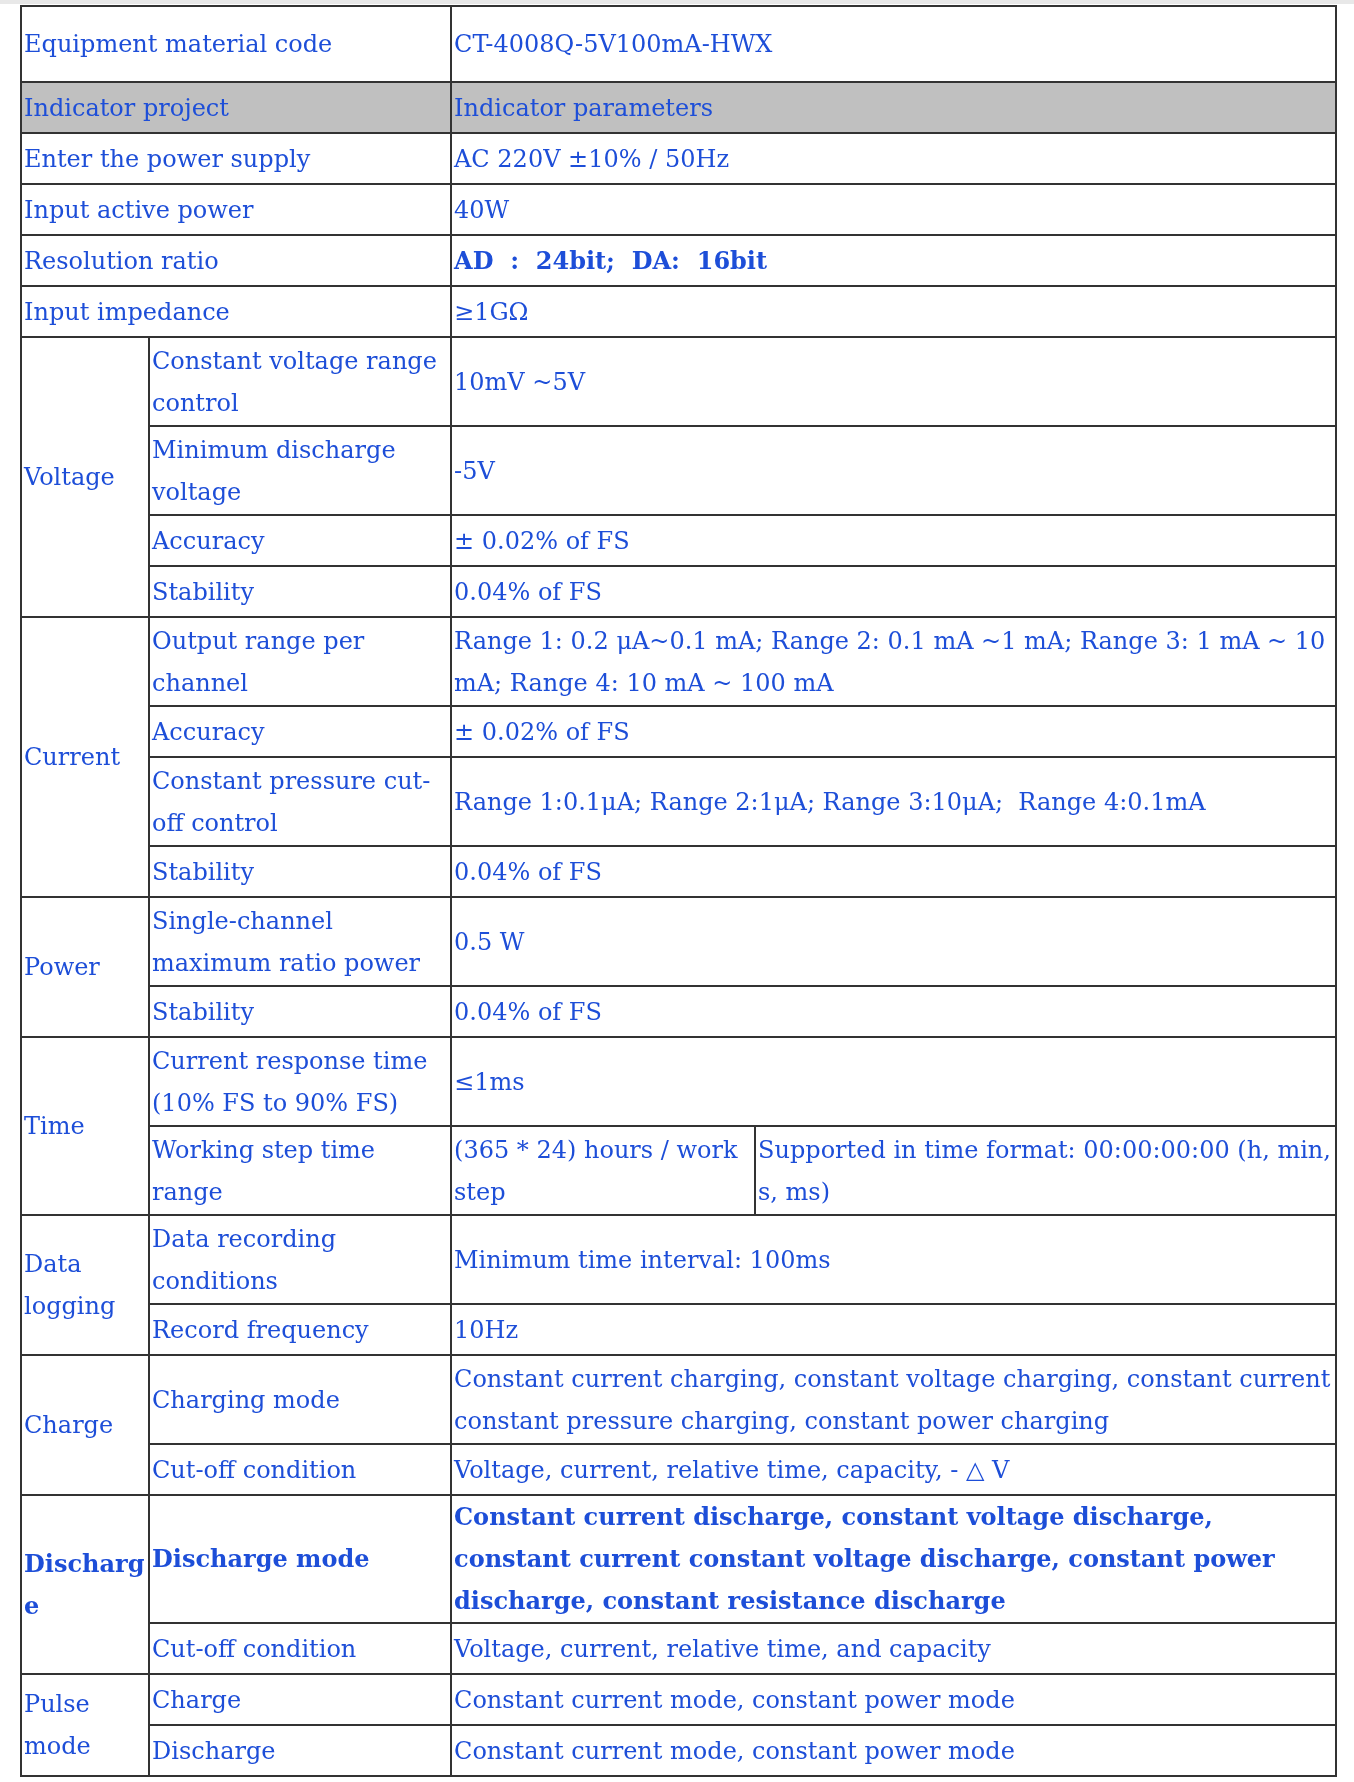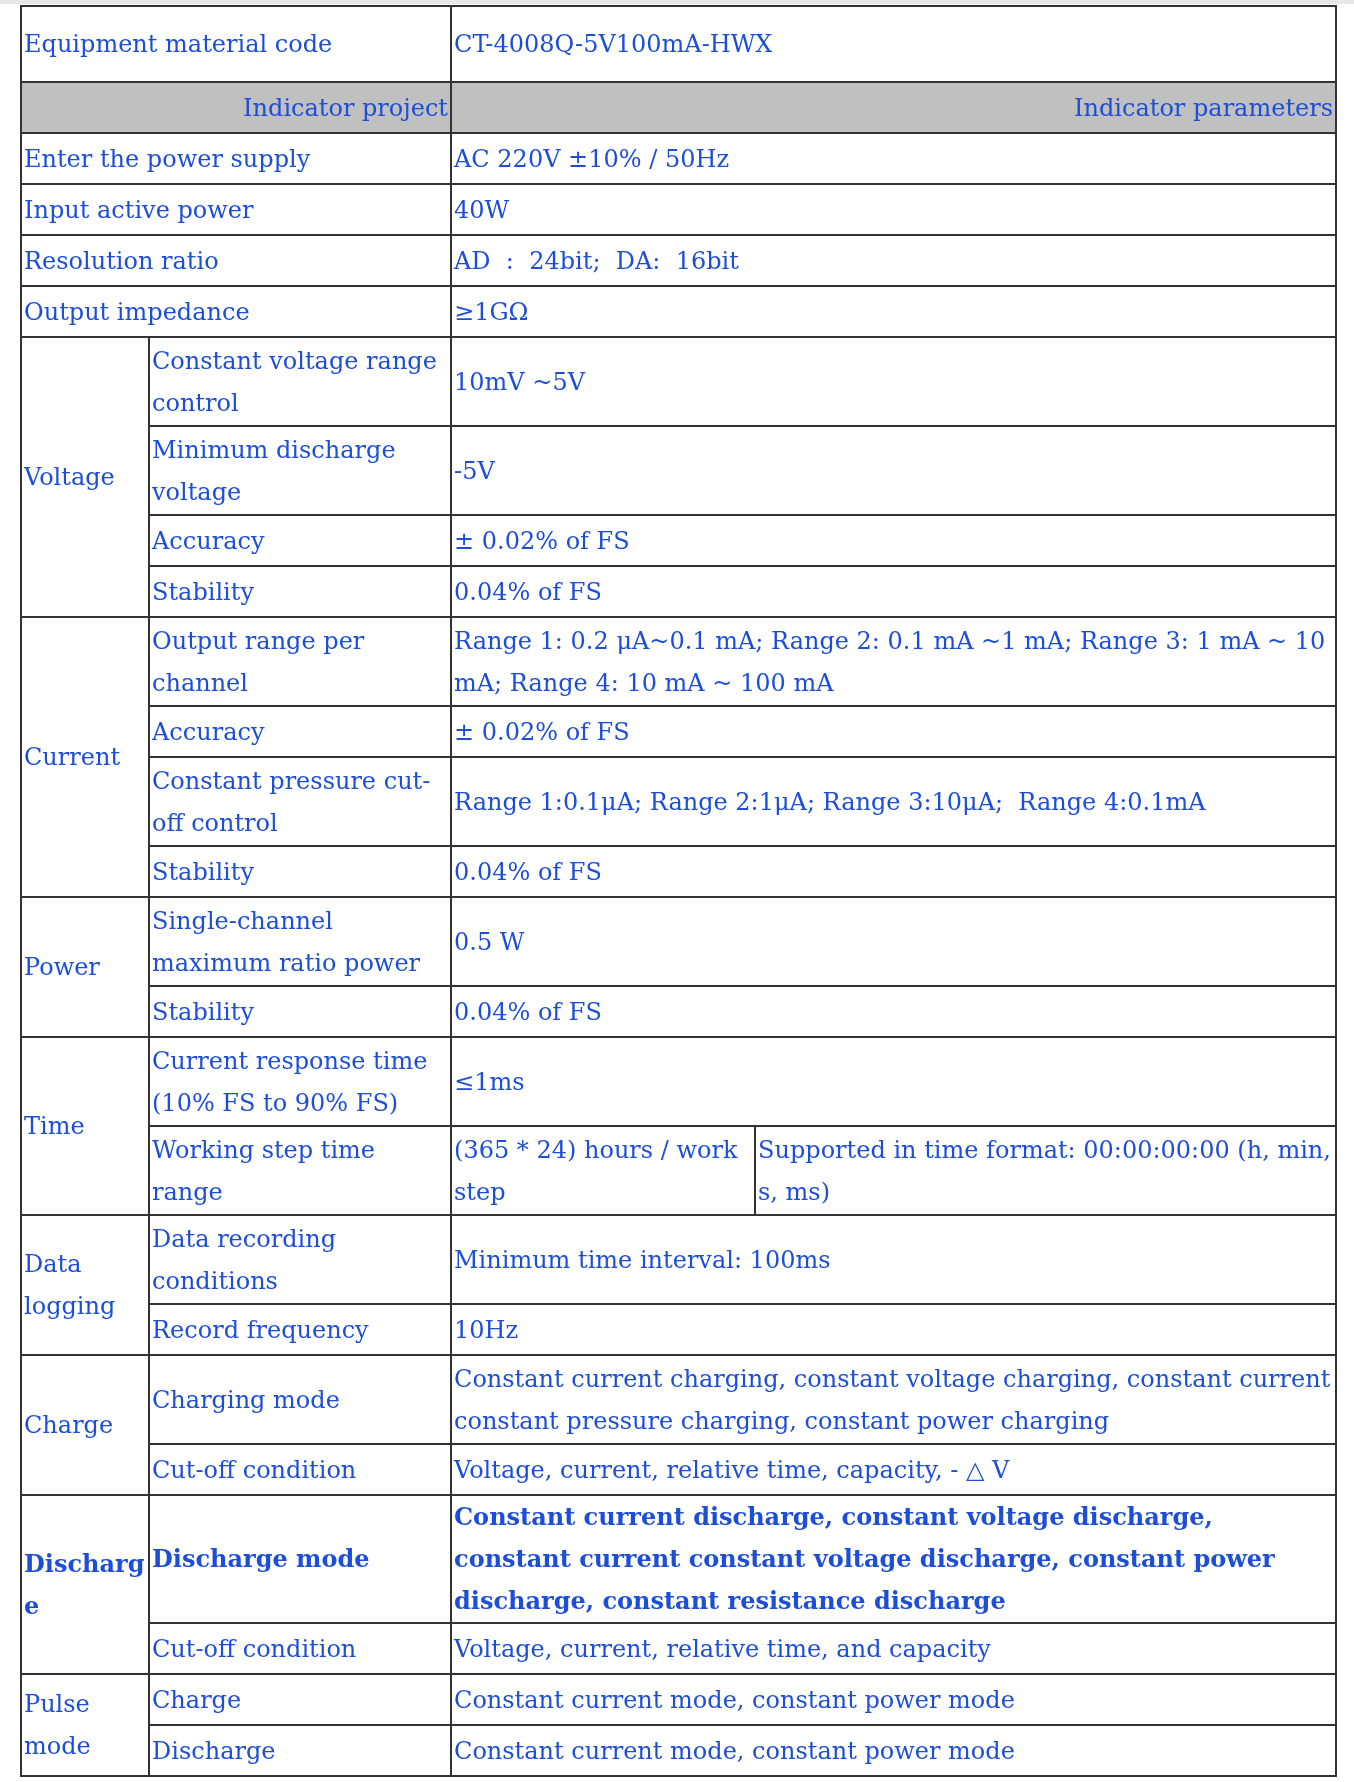--- a/index.html
+++ b/index.html
@@ -16,21 +16,21 @@
     line-height:42px; word-wrap:break-word;
   }
   table.spec col.c1 { width:128px; }
   table.spec col.c2 { width:302px; }
   table.spec col.c3 { width:304px; }
   table.spec col.c4 { width:581px; }
   tr.h74 td { height:74px; }
   tr.h51 td { height:49px; }
   tr.h89 td { height:87px; }
   tr.h124 td { height:122px;font-weight:bold; }
-  tr.header td { background:#c0c0c0;text-align:right; }
+  tr.header td { background:#c0c0c0; }
 </style>
 </head>
 <body>
 
 <div class="topbar"></div>
 
 <table class="spec">
   <colgroup>
       <col class="c1">
       <col class="c2">
@@ -49,24 +49,24 @@
     <tr class="h51">
       <td colspan="2">Enter the power supply</td>
       <td colspan="2">AC 220V ±10% / 50Hz</td>
     </tr>
     <tr class="h51">
       <td colspan="2">Input active power</td>
       <td colspan="2">40W</td>
     </tr>
     <tr class="h51">
       <td colspan="2">Resolution ratio</td>
-      <td colspan="2" style="white-space:pre;">AD  :  24bit;  DA:  16bit</td>
+      <td colspan="2" style="white-space:pre;font-weight:bold;">AD  :  24bit;  DA:  16bit</td>
     </tr>
     <tr class="h51">
-      <td colspan="2">Output impedance</td>
+      <td colspan="2">Input impedance</td>
       <td colspan="2">≥1GΩ</td>
     </tr>
 
     <tr class="h89">
       <td rowspan="4">Voltage</td>
       <td>Constant voltage range control</td>
       <td colspan="2">10mV ~5V</td>
     </tr>
     <tr class="h89">
       <td>Minimum discharge voltage</td>

